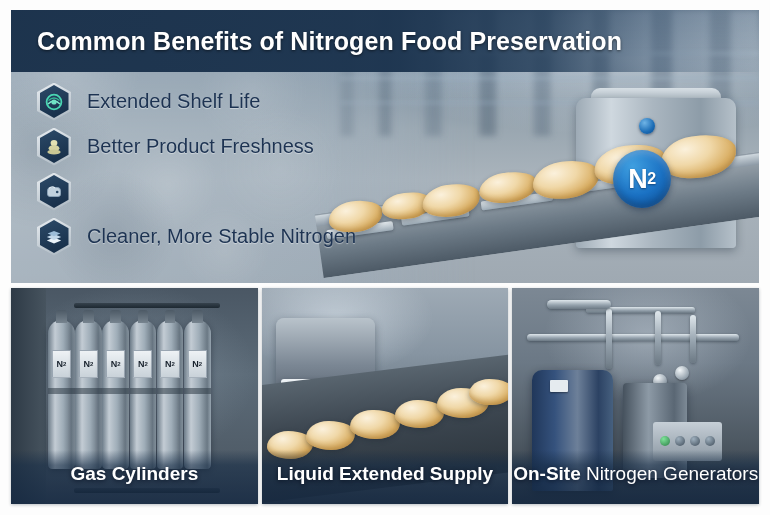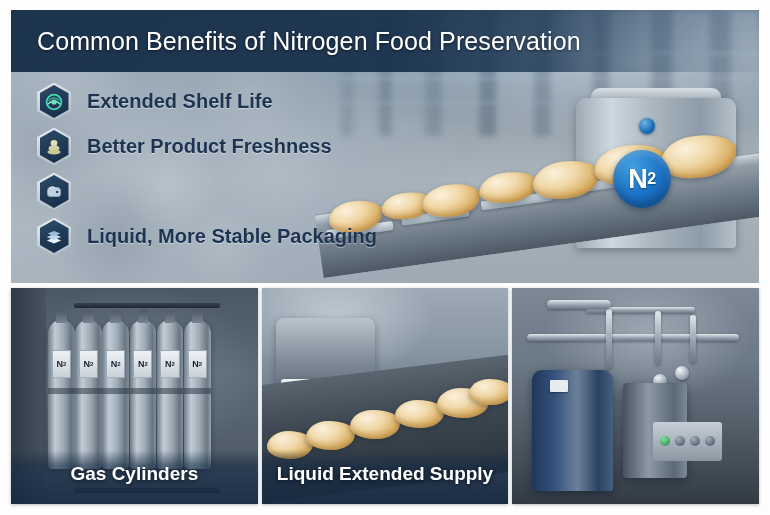--- a/index.html
+++ b/index.html
@@ -150,21 +150,21 @@
        rgba(27,51,78,.96) 52%,
        rgba(34,60,88,.82) 72%,
        rgba(48,76,106,.42) 86%,
        rgba(70,98,126,.06) 100%);
     display:flex; align-items:center;
   }
   .title-text {
     margin-left:26px;
     color:#ffffff;
     font-size:25px;
-    font-weight:normal;
+    font-weight:bold;
     letter-spacing:.1px;
     text-shadow:0 1px 3px rgba(0,0,0,.55);
     white-space:nowrap;
   }
 
   
   .benefits {
     position:absolute; left:26px; top:74px;
     display:flex; flex-direction:column;
     gap:10px;
@@ -185,21 +185,21 @@
   .hex-inner {
     width:29px; height:33px;
     clip-path:polygon(50% 0%, 100% 25%, 100% 75%, 50% 100%, 0% 75%, 0% 25%);
     display:flex; align-items:center; justify-content:center;
     background:linear-gradient(160deg,#2c4a68,#152c46);
   }
   .hex-inner svg { display:block; }
   .benefit-label {
     margin-left:16px;
     font-size:20px;
-    font-weight:bold;
+    font-weight:normal;
     color:#1d3352;
     white-space:nowrap;
     text-shadow:0 1px 1px rgba(255,255,255,.45);
   }
 
   
   .panels {
     margin-top:5px;
     display:flex;
     gap:4px;
@@ -444,21 +444,21 @@
       <div class="benefit-row">
         <div class="hex">
           <div class="hex-inner">
             <svg width="20" height="20" viewBox="0 0 20 20">
               <path d="M2.8 13.4 L10 10.4 L17.2 13.4 L10 16.4 Z" fill="#eaf3fa"></path>
               <path d="M2.8 10 L10 7 L17.2 10 L10 13 Z" fill="#c3d8ea"></path>
               <path d="M3.6 6.6 L10 4 L16.4 6.6 L10 9.2 Z" fill="#9dbdd8"></path>
             </svg>
           </div>
         </div>
-        <div class="benefit-label">Liquid, More Stable Packaging</div>
+        <div class="benefit-label">Cleaner, More Stable Nitrogen</div>
       </div>
 
     </div>
   </div>
 
   <div class="panels">
 
     <div class="panel">
       <div class="p1-bg"></div>
       <div class="p1-wall"></div>
@@ -535,16 +535,19 @@
       <div class="p3-tank2"></div>
       <div class="p3-tank">
         <div class="p3-tank-tag"></div>
       </div>
       <div class="p3-ctrl">
         <i class="green"></i>
           <i></i>
           <i></i>
           <i></i>
       </div>
+      <div class="panel-caption">
+        <span><span>On-Site</span><span class="light"> Nitrogen Generators</span></span>
+      </div>
     </div>
 
   </div>
 </div>
 
 </body></html>

